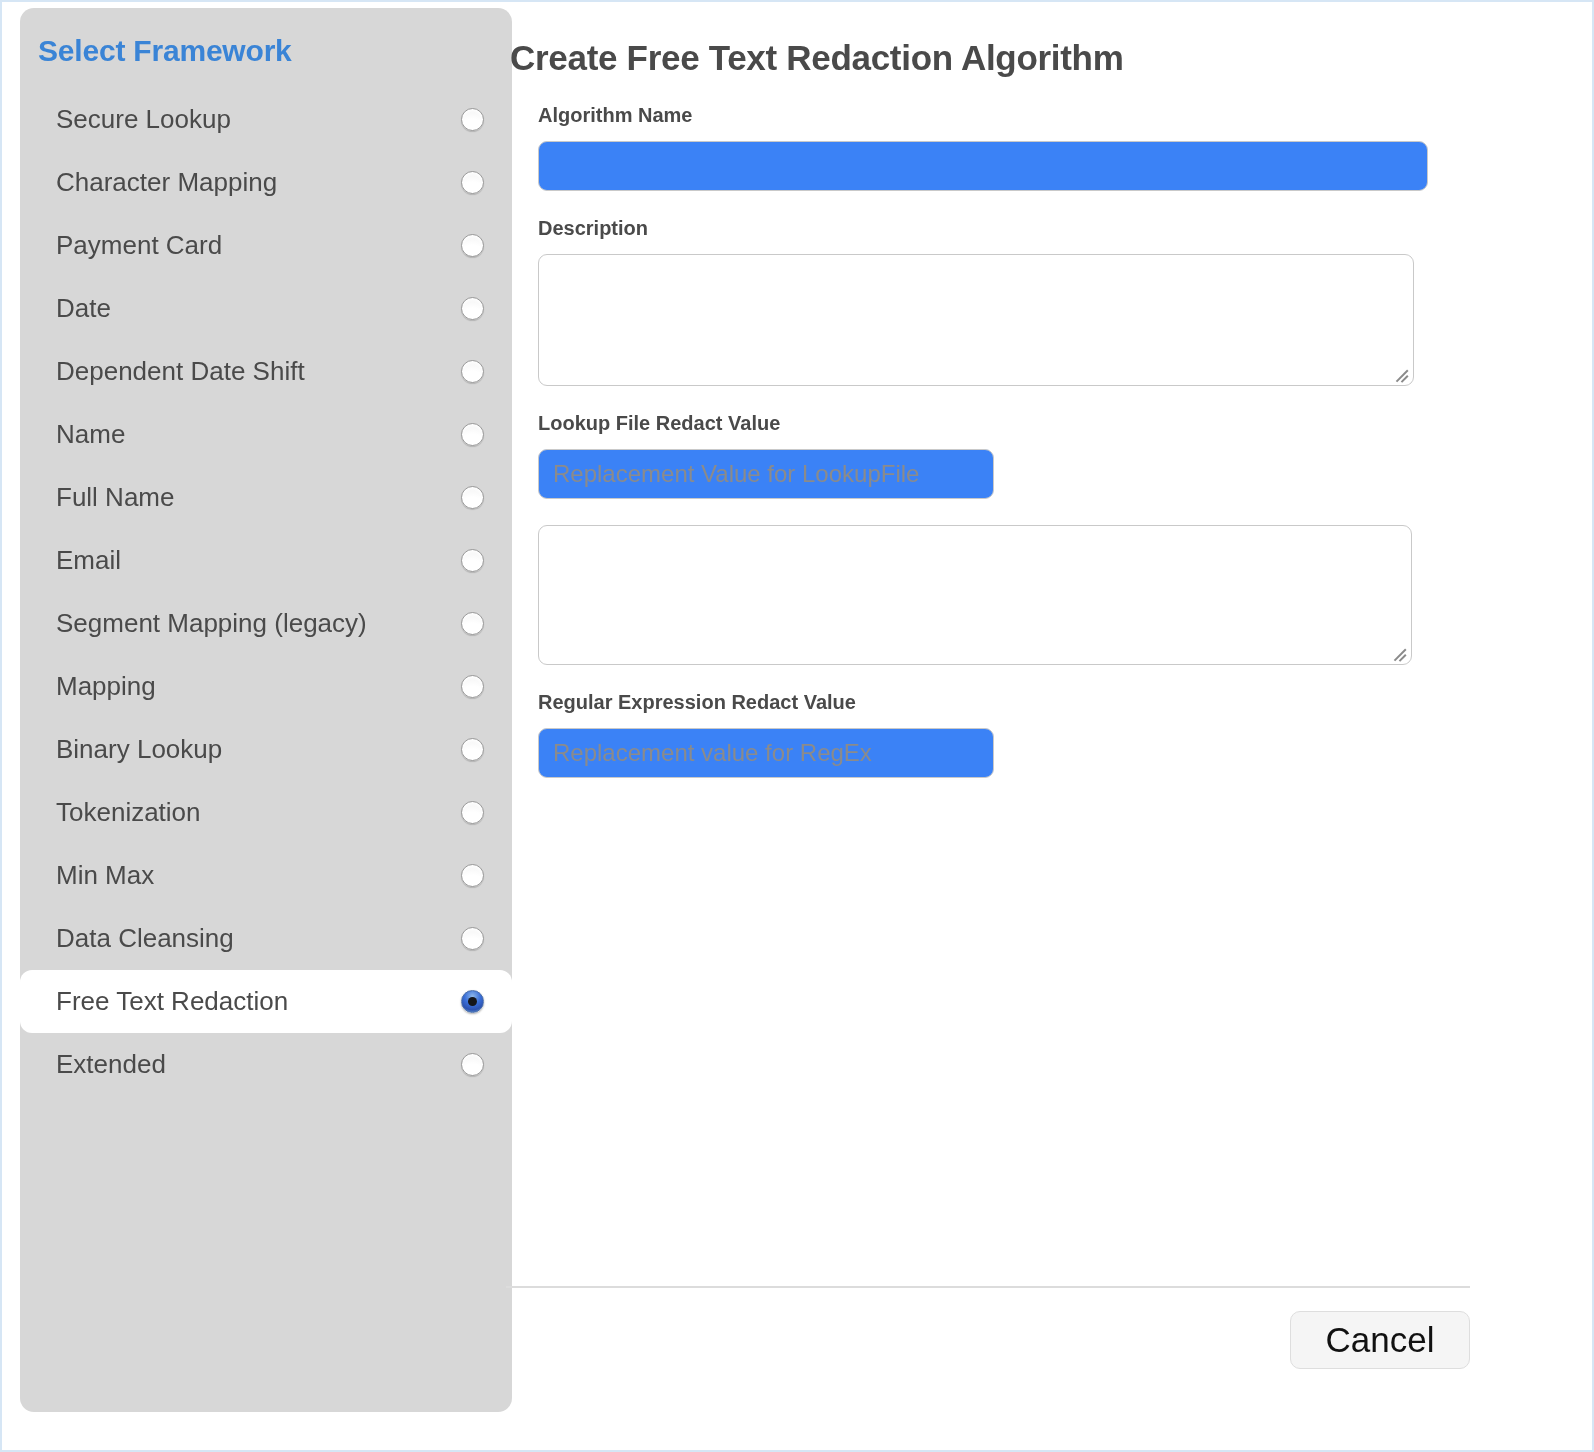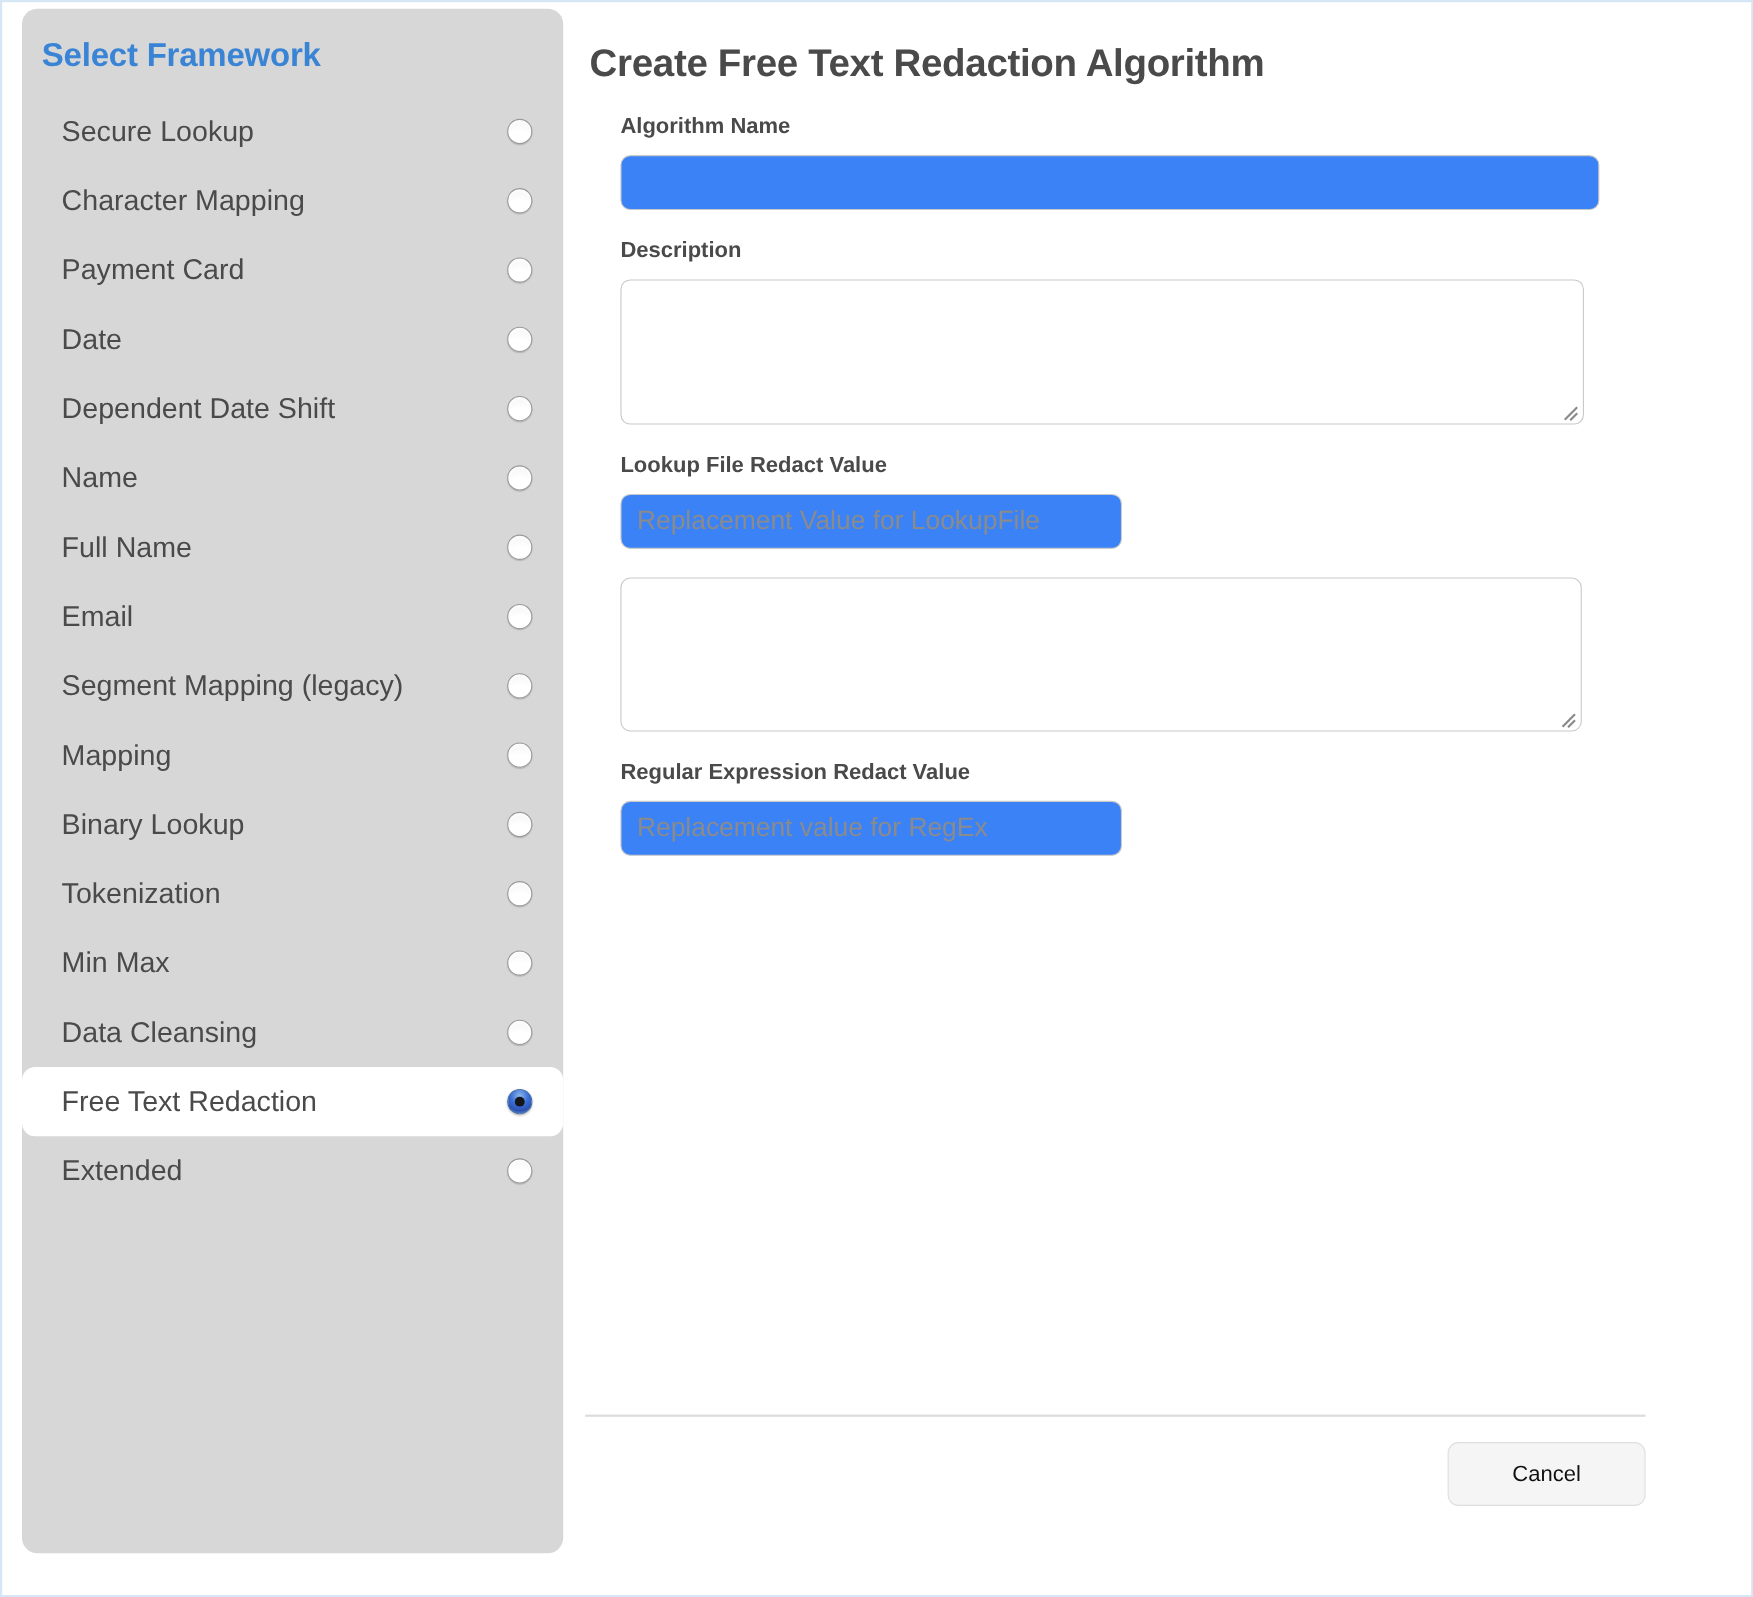--- a/index.html
+++ b/index.html
@@ -96,21 +96,21 @@
     height: 9px;
     margin-left: -4.5px;
     margin-top: -4.5px;
     border-radius: 50%;
     background: #15161a;
   }
 
   
   #main {
     position: absolute;
-    left: 530px;
+    left: 504px;
     top: 6px;
     width: 1040px;
     height: 1420px;
   }
   #main-title {
     font-size: 35px;
     font-weight: bold;
     color: #4a4a4a;
     margin: 30px 0 0 4px;
     letter-spacing: -0.3px;
@@ -254,21 +254,21 @@
     gap: 22px;
   }
   .footer-btn {
     box-sizing: border-box;
     height: 58px;
     min-width: 180px;
     background: #f5f5f5;
     border: 1.5px solid #dedede;
     border-radius: 10px;
     font-family: "Liberation Sans", sans-serif;
-    font-size: 20px;
+    font-size: 35px;
     color: #111;
     cursor: pointer;
   }
 </style>
 </head>
 <body>
 
 <div id="page">
 
   <div id="sidebar">

